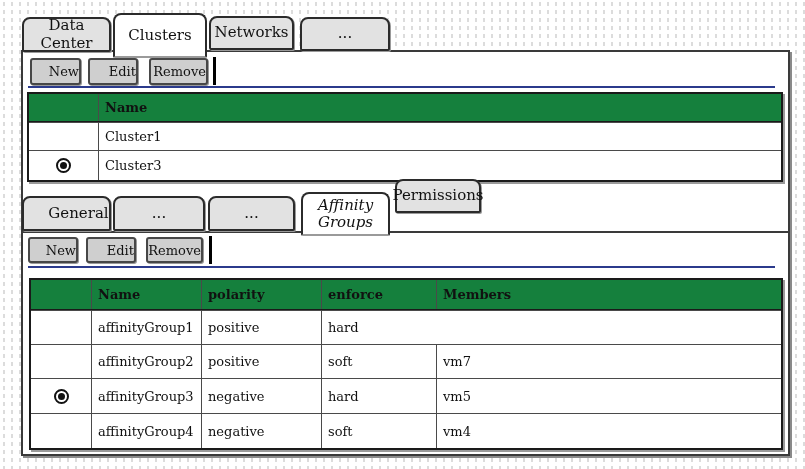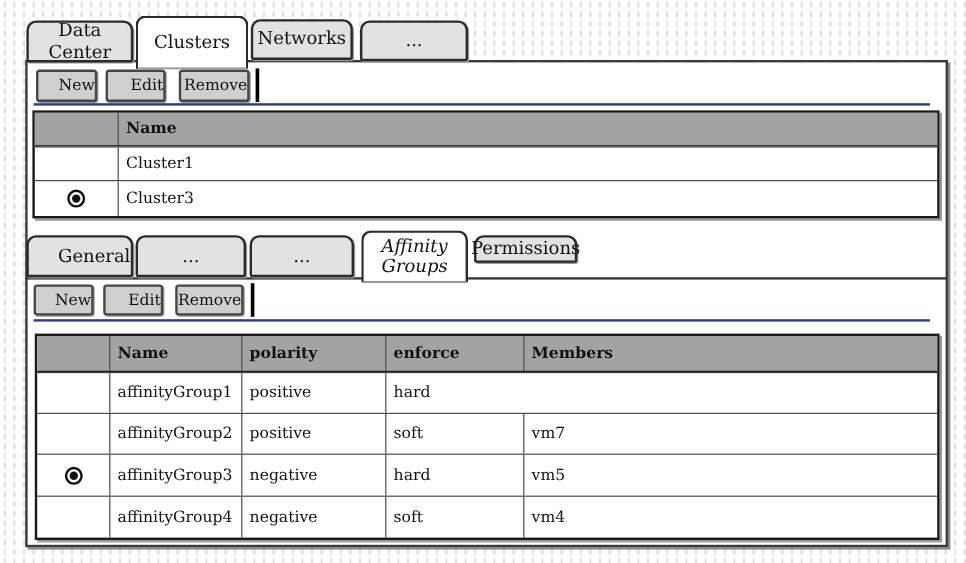--- a/index.html
+++ b/index.html
@@ -48,21 +48,21 @@
   }
   .tab-datacenter  { left:22px;  top:17px;  width:89px; height:35px; }
   .tab-clusters    { left:113px; top:13px;  width:94px; height:45px; }
   .tab-networks    { left:209px; top:16px;  width:85px; height:34px; }
   .tab-maindots    { left:300px; top:17px;  width:90px; height:34px; }
 
   .tab-general     { left:22px;  top:196px; width:89px; height:35px;padding-left:24px; }
   .tab-subdots1    { left:113px; top:196px; width:92px; height:35px; }
   .tab-subdots2    { left:208px; top:196px; width:87px; height:35px; }
   .tab-affinity    { left:301px; top:192px; width:89px; height:44px; padding:0 4px;font-style:italic; }
-  .tab-permissions { left:395px; top:196px; width:86px; height:23px; }
+  .tab-permissions { left:395px; top:179px; width:86px; height:34px; }
 
   
   .btn {
     position:absolute;
     background:#cfcfcf;
     border:2px solid #474747;
     border-radius:3px;
     display:flex; align-items:center; justify-content:flex-end;
     font-size:13px;
     z-index:1;
@@ -93,21 +93,21 @@
     position:absolute;
     border:2px solid #1a1a1a;
     background:#fff;
     z-index:1;
     box-shadow:2px 2px 0 #9a9a9a;
   }
   .t1 { left:27px; top:92px;  width:756px; }
   .t2 { left:29px; top:278px; width:754px; }
   .trow { display:flex; border-top:1px solid #4a4a4a; }
   .trow:first-child { border-top:none; }
-  .trow.head { background:#a3a3a3; font-weight:bold; border-bottom:1px solid #1a1a1a;text-align:center; }
+  .trow.head { background:#15803d; font-weight:bold; border-bottom:1px solid #1a1a1a;text-align:center; }
   .tcell {
     border-right:1px solid #4a4a4a;
     padding:0 6px;
     display:flex; align-items:center;
     font-size:13px;
     overflow:hidden; white-space:nowrap;
   }
   .tcell:last-child { border-right:none; flex:1; }
   .tcell.sel { justify-content:center; padding:0; }
 

